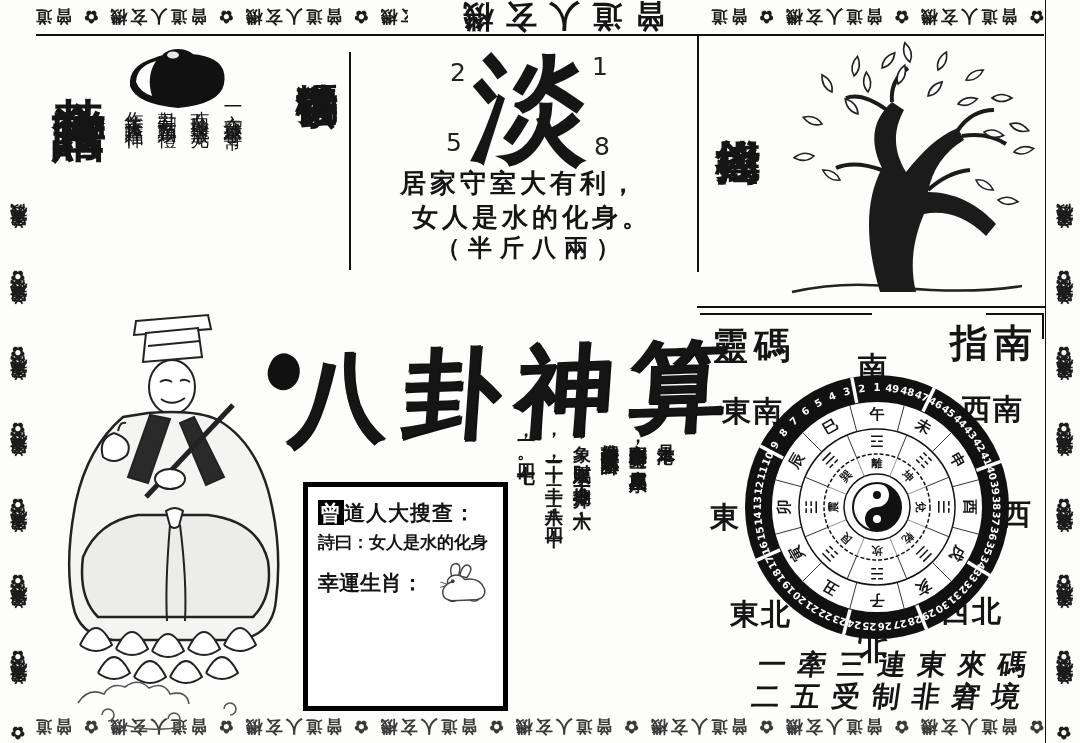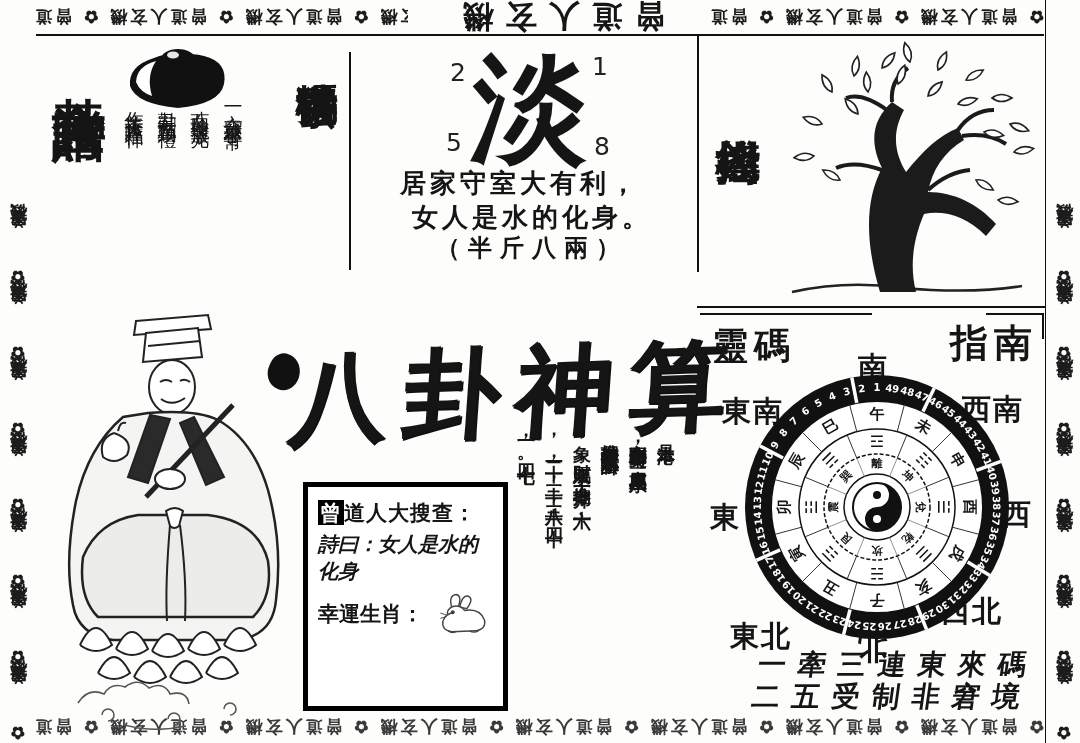--- a/index.html
+++ b/index.html
@@ -30,21 +30,21 @@
   #tree-title{font-size:45px;font-weight:bold;line-height:64px;}
   
   #main-title{font-size:97px;font-weight:bold;letter-spacing:16px;transform:rotate(-2deg) skewX(-6deg);
               text-shadow:2px 1px 0 #111,1px 2px 0 #111;}
   #ink-blob{width:32px;height:36px;background:#111;border-radius:45% 60% 50% 55%;transform:rotate(25deg);}
   
   #search-box{width:205px;height:229px;border:5px solid #000;background:#fff;box-sizing:border-box;padding:12px 8px 6px 10px;}
   #sb-title{font-size:21px;font-weight:bold;letter-spacing:1px;}
   #sb-title .inv{background:#000;color:#fff;padding:0 2px;}
   #sb-body{font-size:17px;font-weight:bold;line-height:1.5;margin-top:6px;}
-  #sb-poem{font-size:20px;font-weight:900;margin-top:4px;letter-spacing:0px;font-style:italic;}
+  #sb-poem{font-size:17px;font-weight:900;margin-top:4px;letter-spacing:0px;}
   #sb-zodiac{font-size:21px;font-weight:bold;margin-top:8px;display:flex;align-items:center;gap:4px;}
   
   #yi{font-size:18px;font-weight:600;letter-spacing:1px;}
   #yi > div{line-height:28px;}
   #yi .col-low{padding-block-start:190px;}
   
   #lingma{font-size:36px;font-weight:900;letter-spacing:6px;}
   #zhinan{font-size:38px;font-weight:bold;letter-spacing:6px;}
   .dir{font-size:29px;font-weight:bold;letter-spacing:2px;}
   
@@ -189,21 +189,21 @@
   <div class="abs rule" style="left:986px;top:313px;width:58px;height:2px;"></div>
   <div class="abs rule" style="left:1042px;top:313px;width:2px;height:26px;"></div>
   <div class="abs" id="lingma" style="left:712px;top:322px;">靈碼</div>
   <div class="abs" id="zhinan" style="left:950px;top:318px;">指南</div>
 
   <div class="abs dir" style="left:858px;top:348px;">南</div>
   <div class="abs dir" style="left:722px;top:392px;">東南</div>
   <div class="abs dir" style="left:962px;top:390px;">西南</div>
   <div class="abs dir" style="left:710px;top:498px;">東</div>
   <div class="abs dir" style="left:1002px;top:495px;">西</div>
-  <div class="abs dir" style="left:730px;top:617px;">東北</div>
+  <div class="abs dir" style="left:730px;top:595px;">東北</div>
   <div class="abs dir" style="left:941px;top:592px;">西北</div>
   <div class="abs dir flip" style="left:856px;top:628px;">北</div>
 
   <svg class="abs" id="wheel" style="left:742px;top:372px;" width="270" height="270" viewBox="0 0 270 270">
       <circle cx="135" cy="135" r="132" fill="#111"></circle>
       <circle cx="135" cy="135" r="106" fill="#fff" stroke="#111" stroke-width="2"></circle>
       <circle cx="135" cy="135" r="78" fill="none" stroke="#111" stroke-width="1.5"></circle>
       <circle cx="135" cy="135" r="53" fill="none" stroke="#111" stroke-width="1.5" stroke-dasharray="4 2"></circle>
       <circle cx="135" cy="135" r="33" fill="none" stroke="#111" stroke-width="1.5"></circle>
       <text x="135" y="16" fill="#fff" font-size="10" font-weight="bold" text-anchor="middle" dominant-baseline="middle" font-family="DejaVu Sans, sans-serif" transform="rotate(0 135 16)">1</text>

